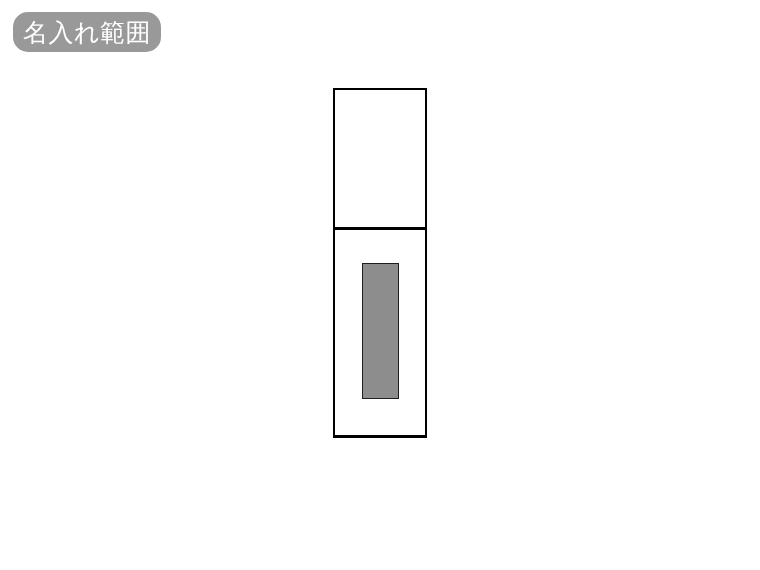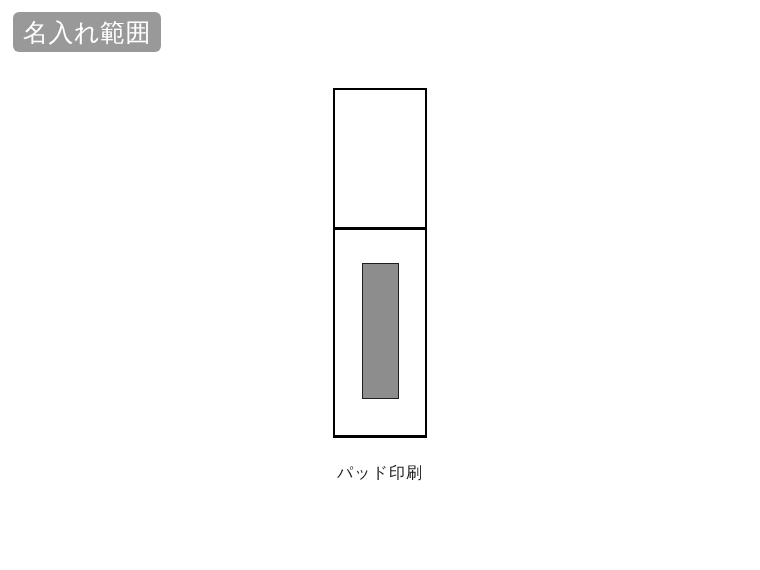--- a/index.html
+++ b/index.html
@@ -17,21 +17,21 @@
     background: #ffffff;
   }
   
   .range-badge {
     position: absolute;
     left: 13px; top: 12px;
     height: 40px;
     line-height: 40px;
     padding: 0 10px;
     background: #999999;
-    border-radius: 6px;
+    border-radius: 15px;
     color: #ffffff;
     font-size: 25px;
     letter-spacing: 0.5px;
     white-space: nowrap;
   }
   
   .product-outline {
     position: absolute;
     left: 333px; top: 88px;
     width: 94px; height: 350px;
@@ -89,16 +89,15 @@
 <div class="canvas">
 
   <div class="range-badge">名入れ範囲</div>
 
   <div class="product-outline">
     <div class="cap-divider"></div>
     <div class="print-area"></div>
   </div>
 
   <div class="caption">
-    <div class="method">パッド印刷</div>
   </div>
 
 </div>
 
 </body></html>

